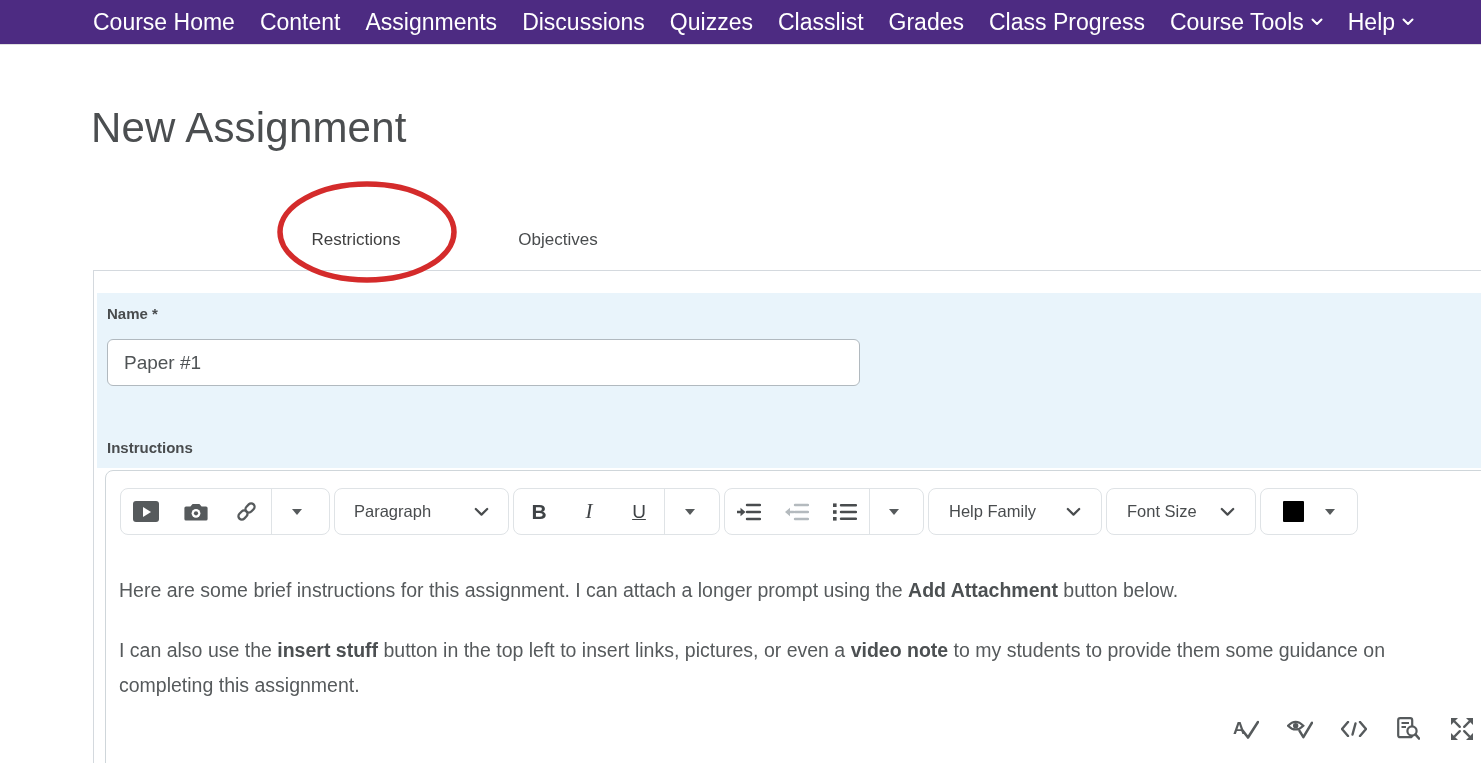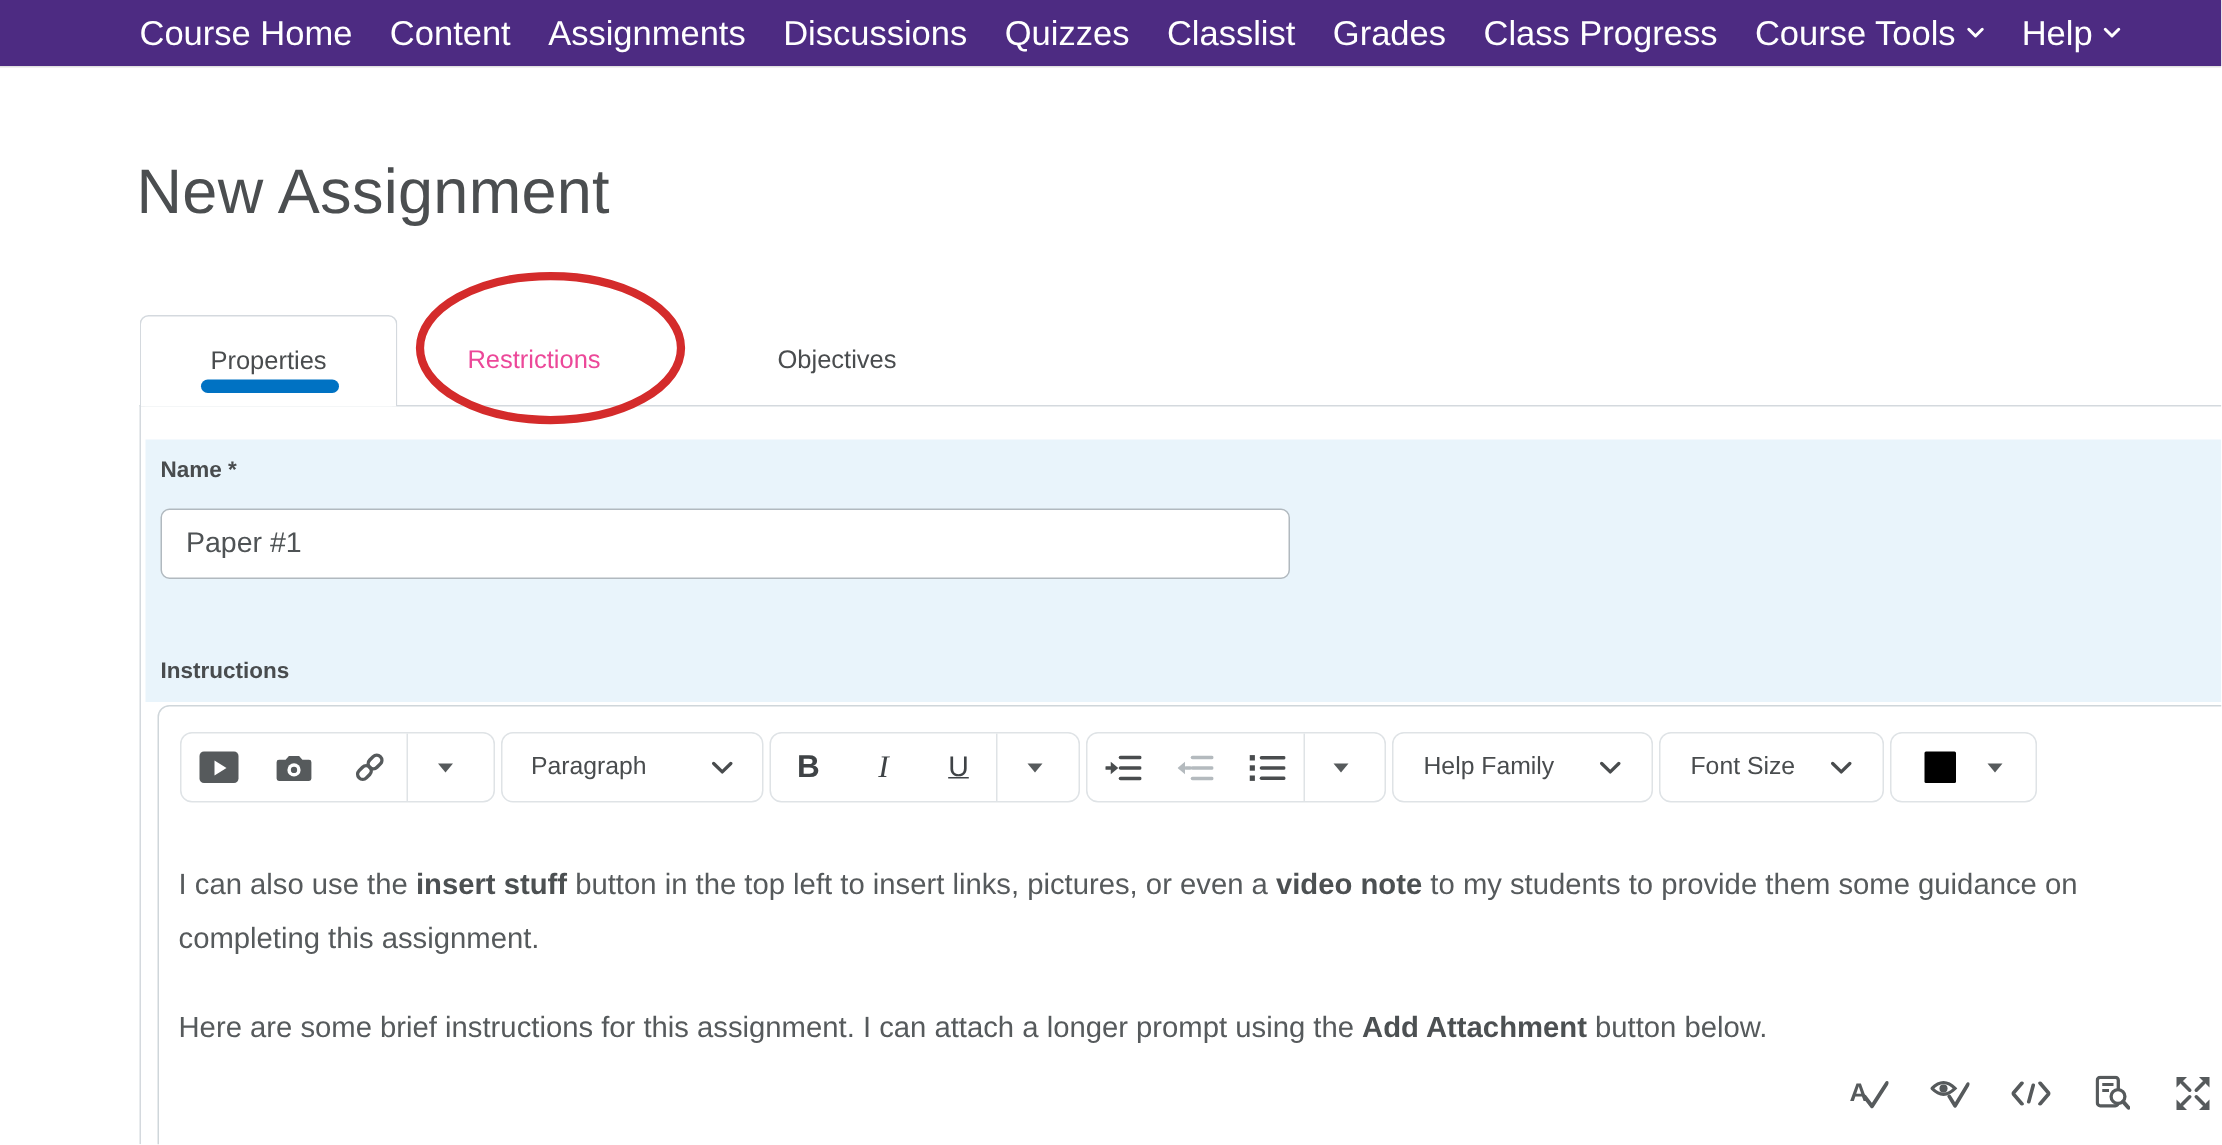--- a/index.html
+++ b/index.html
@@ -32,21 +32,21 @@
   }
   .tab-active .tab-label{font-size:17px;color:#494c4e;}
   .tab-underline{
     position:absolute;left:40px;bottom:9px;width:92px;height:9px;border-radius:5px;
     background:#0072c3;
   }
   .tab-plain{
     position:absolute;top:0;height:60px;display:flex;align-items:center;justify-content:center;
     font-size:17px;cursor:pointer;
   }
-  .tab-restrictions{left:200px;width:126px;color:#ec4899;}
+  .tab-restrictions{left:200px;width:126px;color:#404040;}
   .tab-objectives{left:412px;width:106px;color:#494c4e;}
   .annotation-ellipse{position:absolute;left:276px;top:180px;pointer-events:none;}
   
   .form-panel{position:absolute;left:97px;top:293px;right:0;height:175px;background:#e9f4fb;padding-left:16px;}
   .field-label{position:absolute;left:10px;font-size:15px;font-weight:700;color:#494c4e;}
   .name-label{top:12px;}
   .instructions-label{top:146px;}
   .name-input{
     position:absolute;left:10px;top:46px;width:753px;height:47px;box-sizing:border-box;
     border:1px solid #b1b9bf;border-radius:6px;background:#fff;padding:0 16px;
@@ -137,24 +137,20 @@
       <span>Help</span>
       <svg width="12" height="8" viewBox="0 0 12 8">
           <polyline points="1.5,1.5 6,6 10.5,1.5" fill="none" stroke="#fff" stroke-width="2" stroke-linecap="round" stroke-linejoin="round"></polyline>
         </svg>
     </span>
   </div>
 
   <h1 class="page-title">New Assignment</h1>
 
   <div class="tabbar">
-    <div class="tab-active">
-      <span class="tab-label">Properties</span>
-      <span class="tab-underline"></span>
-    </div>
     <div class="tab-plain tab-restrictions">
       <span>Restrictions</span>
     </div>
     <div class="tab-plain tab-objectives">
       <span>Objectives</span>
     </div>
   </div>
 
   <svg class="annotation-ellipse" width="183" height="104" viewBox="0 0 183 104">
     <ellipse cx="91" cy="52" rx="87" ry="48" fill="none" stroke="#d42b2b" stroke-width="5.5"></ellipse>
@@ -280,22 +276,22 @@
       </div>
 
       <div class="tb-group g-color">
         <span class="swatch"></span>
         <span class="caret"></span>
       </div>
 
     </div>
 
     <div class="editor-content">
+      <p><span>Here are some brief instructions for this assignment. I can attach a longer prompt using the </span><b>Add Attachment</b><span> button below.</span></p>
       <p><span>I can also use the </span><b>insert stuff</b><span> button in the top left to insert links, pictures, or even a </span><b>video note</b><span> to my students to provide them some guidance on completing this assignment.</span></p>
-      <p><span>Here are some brief instructions for this assignment. I can attach a longer prompt using the </span><b>Add Attachment</b><span> button below.</span></p>
     </div>
 
   </div>
 
   <div class="editor-footer-icons">
     <span class="foot-icon">
       <svg width="26" height="24" viewBox="0 0 26 24">
         <text x="0" y="17" font-size="17" font-weight="700" fill="#565a5c" font-family="Liberation Sans, sans-serif">A</text>
         <polyline points="10,14 15,20.5 25,5" fill="none" stroke="#565a5c" stroke-width="2.6" stroke-linecap="round" stroke-linejoin="round"></polyline>
       </svg>

